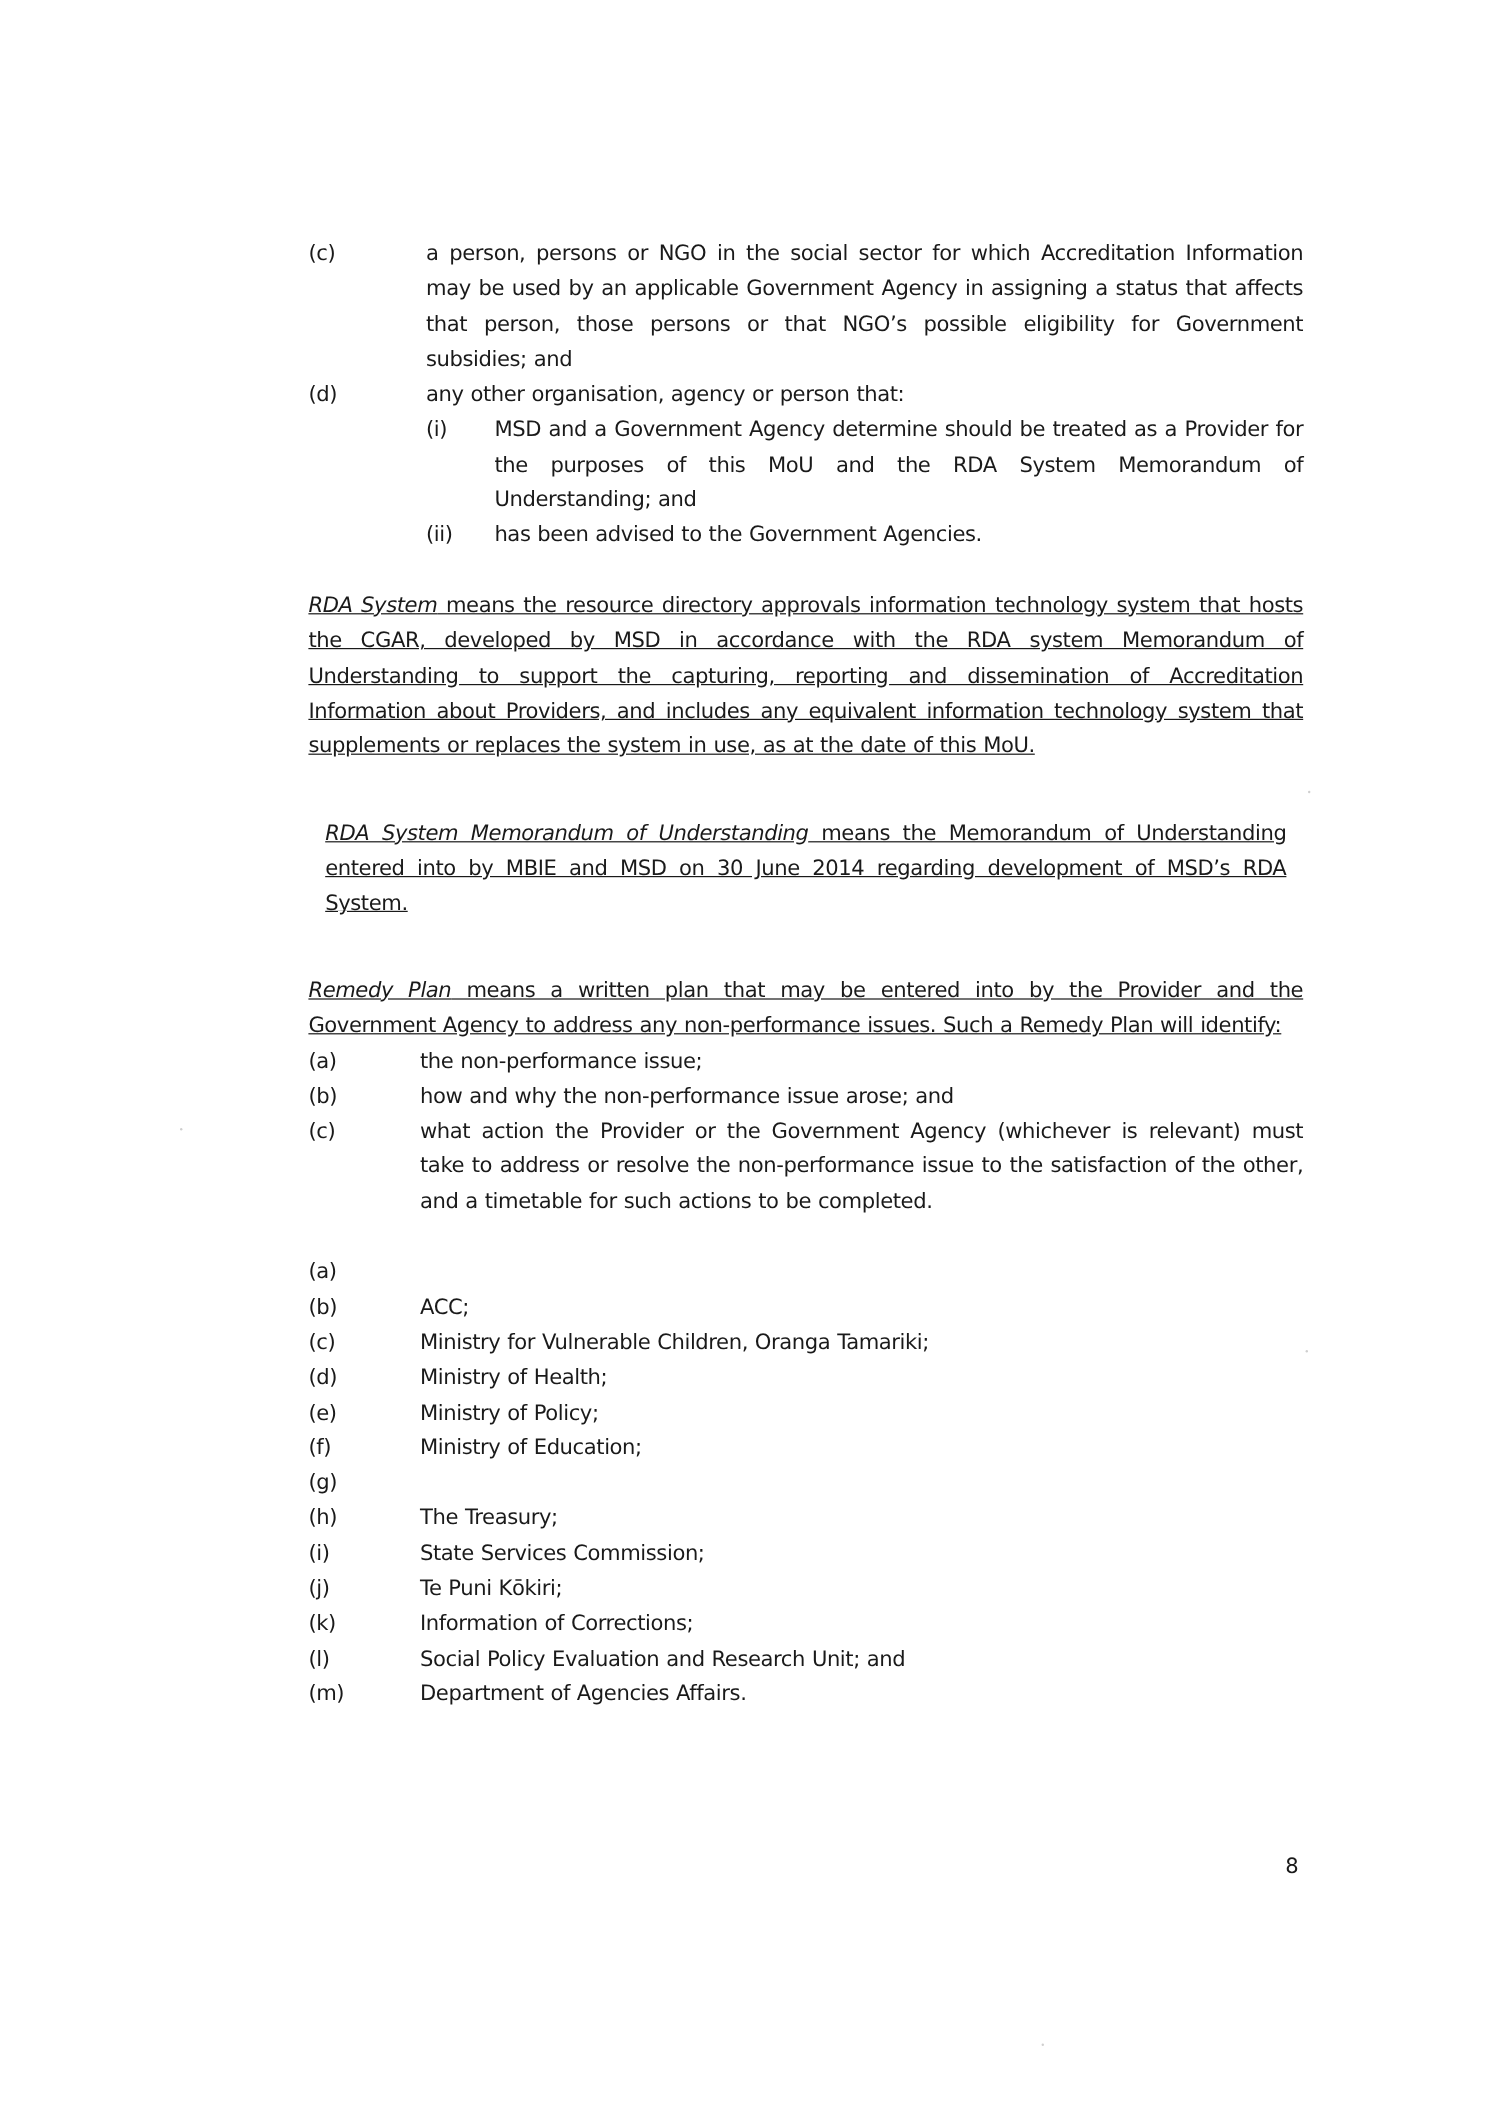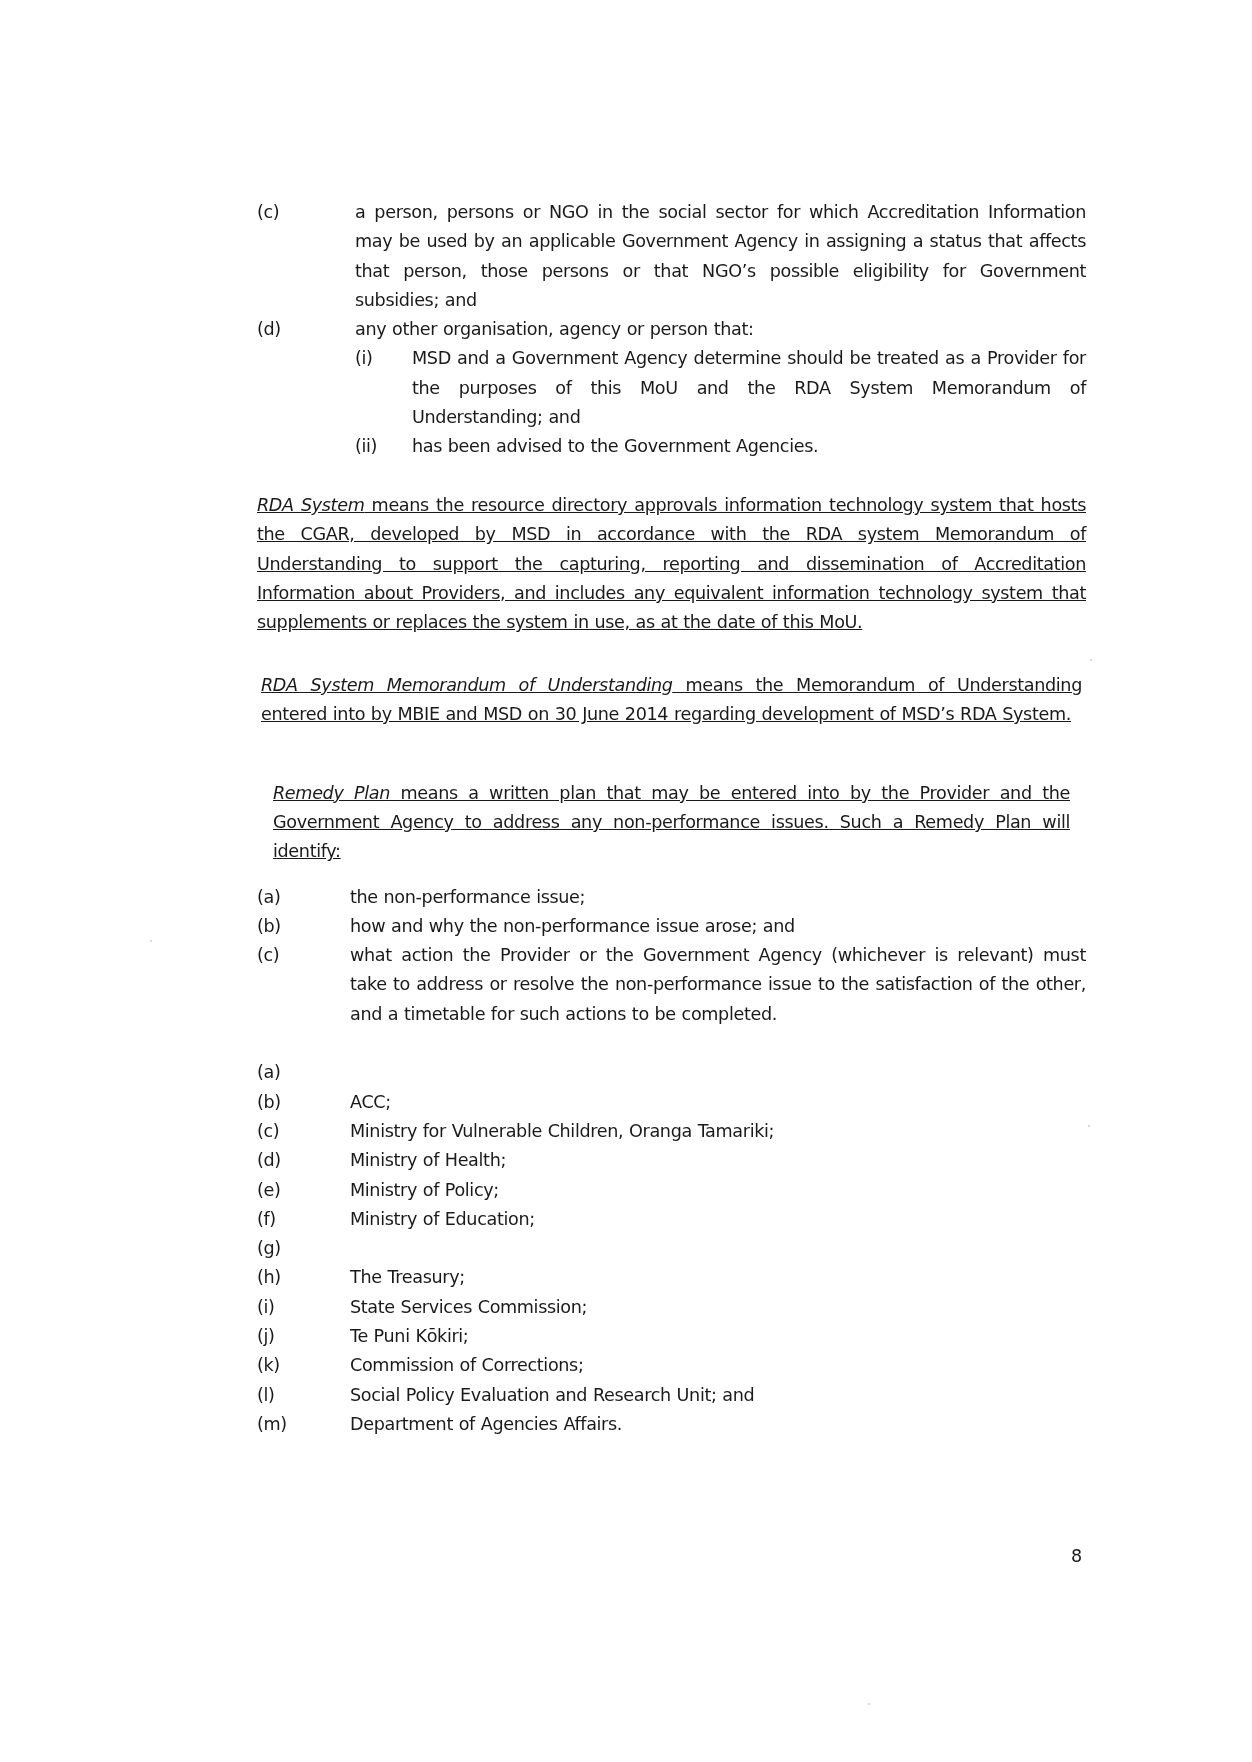--- a/index.html
+++ b/index.html
@@ -114,25 +114,25 @@
       </div>
     </div>
   </div>
 
   <div class="gap"></div>
 
   <p class="para" style="margin:0"><span class="term">RDA System</span><span> means the resource directory approvals information technology system that hosts the CGAR, developed by MSD in accordance with the RDA system Memorandum of Understanding to support the capturing, reporting and dissemination of Accreditation Information about Providers, and includes any equivalent information technology system that supplements or replaces the system in use, as at the date of this MoU.</span></p>
 
   <div class="gap"></div>
 
-  <p class="para" style="margin:4px"><span class="term">RDA System Memorandum of Understanding</span><span> means the Memorandum of Understanding entered into by MBIE and MSD on 30 June 2014 regarding development of MSD’s RDA System.</span></p>
-
-  <div class="gap"></div>
-
-  <p class="para" style="margin:16px"><span class="term">Remedy Plan</span><span> means a written plan that may be entered into by the Provider and the Government Agency to address any non-performance issues. Such a Remedy Plan will identify:</span></p>
+  <p class="para" style="margin:14px"><span class="term">RDA System Memorandum of Understanding</span><span> means the Memorandum of Understanding entered into by MBIE and MSD on 30 June 2014 regarding development of MSD’s RDA System.</span></p>
+
+  <div class="gap"></div>
+
+  <p class="para" style="margin:0"><span class="term">Remedy Plan</span><span> means a written plan that may be entered into by the Provider and the Government Agency to address any non-performance issues. Such a Remedy Plan will identify:</span></p>
   <div class="list-row">
     <span class="list-label">(a)</span>
     <span class="list-body">the non-performance issue;</span>
   </div>
   <div class="list-row">
     <span class="list-label">(b)</span>
     <span class="list-body">how and why the non-performance issue arose; and</span>
   </div>
   <div class="list-row">
     <span class="list-label">(c)</span>
@@ -174,21 +174,21 @@
   <div class="list-row">
     <span class="list-label">(i)</span>
     <span class="list-body">State Services Commission;</span>
   </div>
   <div class="list-row">
     <span class="list-label">(j)</span>
     <span class="list-body">Te Puni Kōkiri;</span>
   </div>
   <div class="list-row">
     <span class="list-label">(k)</span>
-    <span class="list-body">Commission of Corrections;</span>
+    <span class="list-body">Information of Corrections;</span>
   </div>
   <div class="list-row">
     <span class="list-label">(l)</span>
     <span class="list-body">Social Policy Evaluation and Research Unit; and</span>
   </div>
   <div class="list-row">
     <span class="list-label">(m)</span>
     <span class="list-body">Department of Agencies Affairs.</span>
   </div>
 </div>

